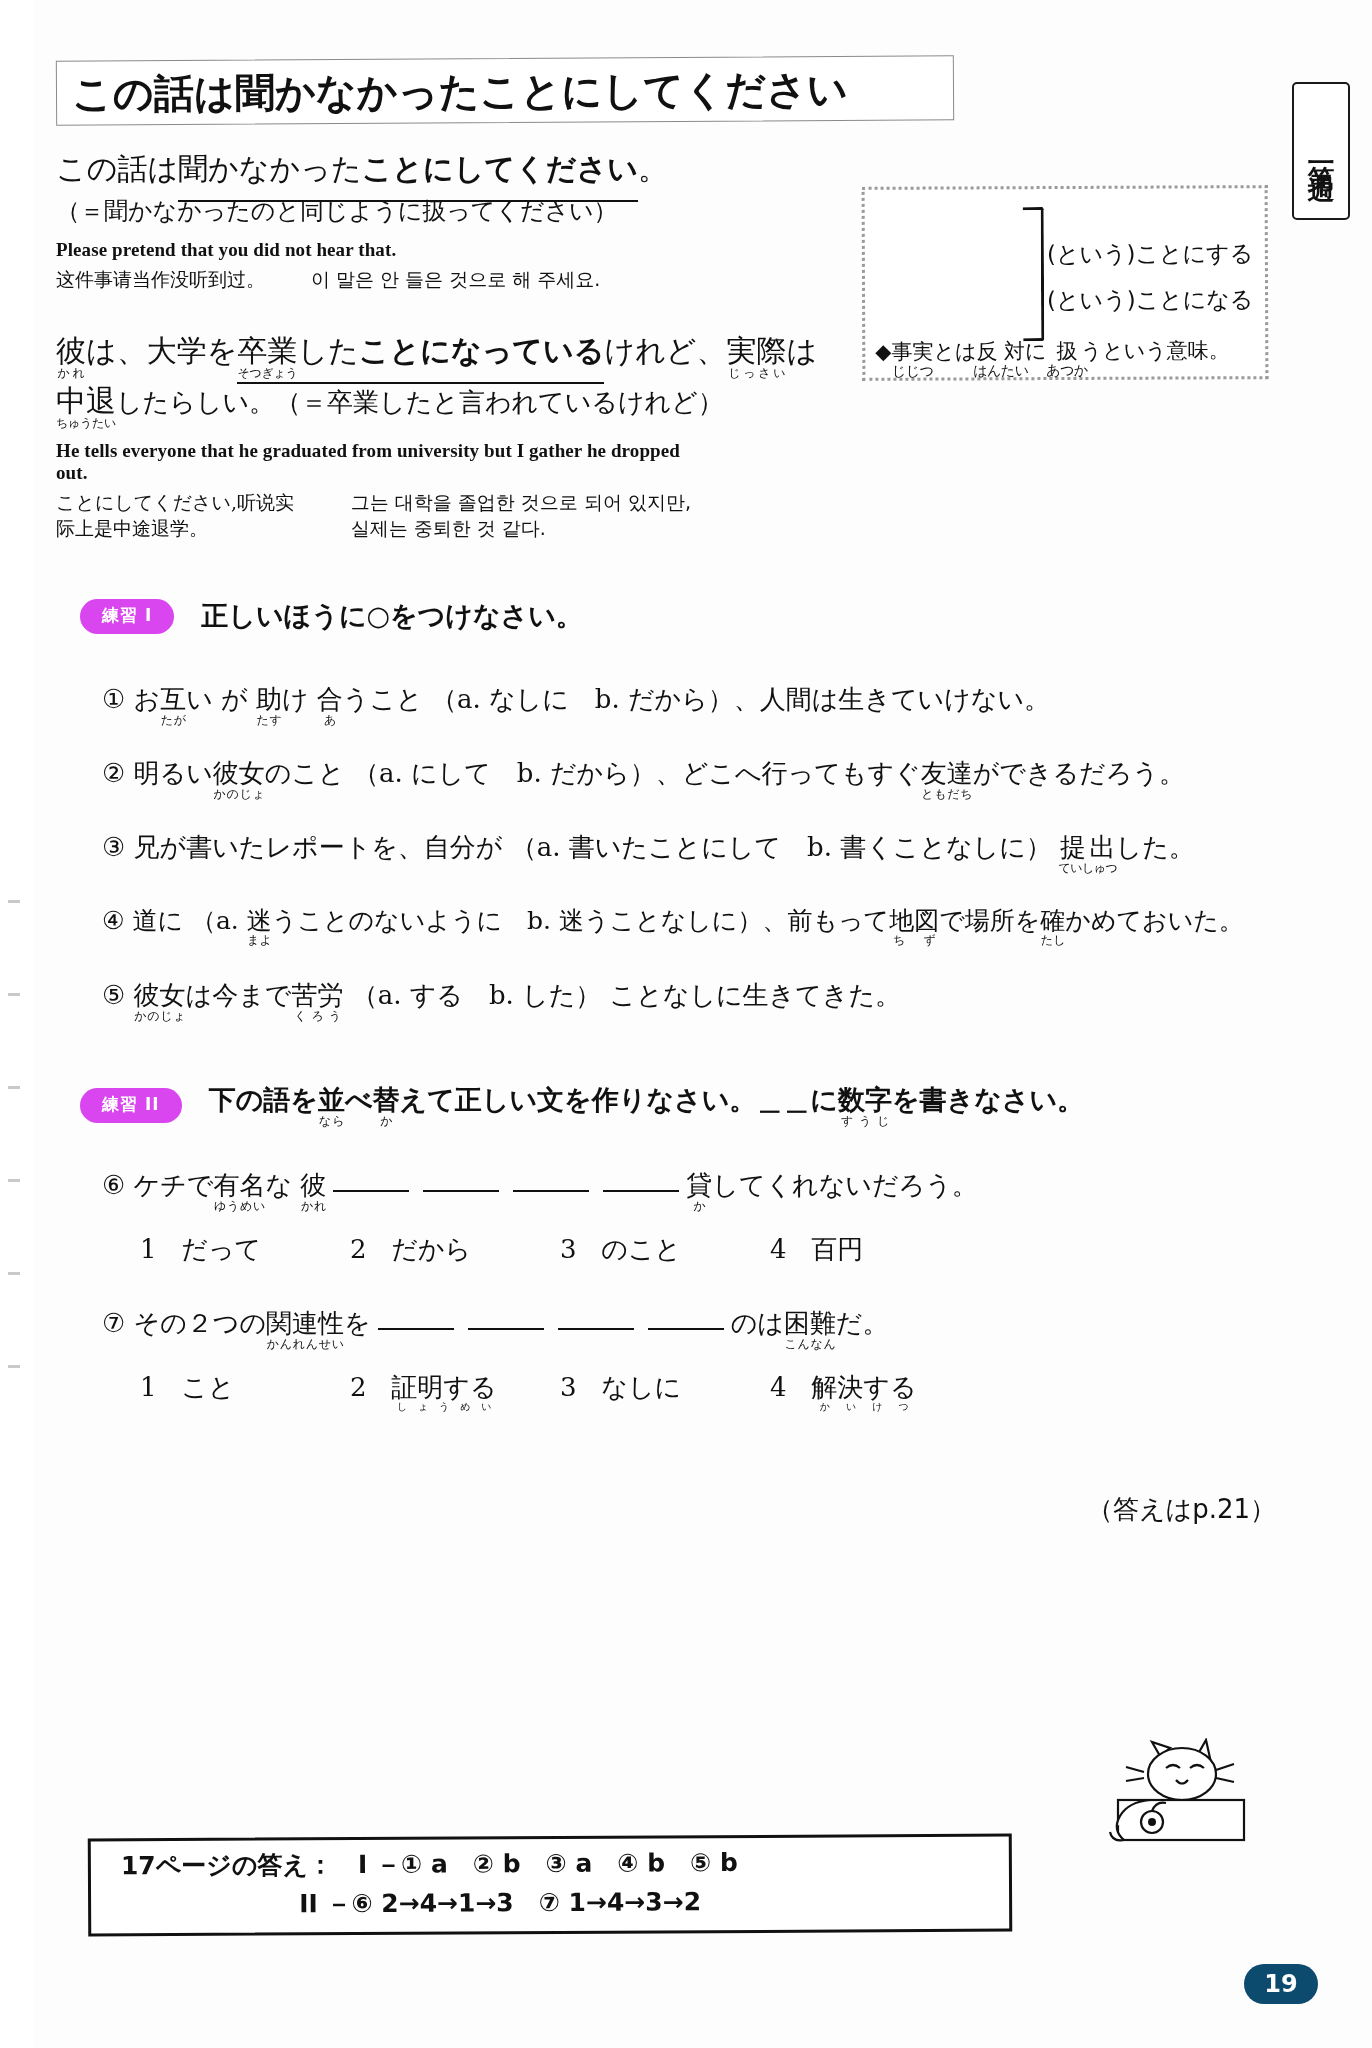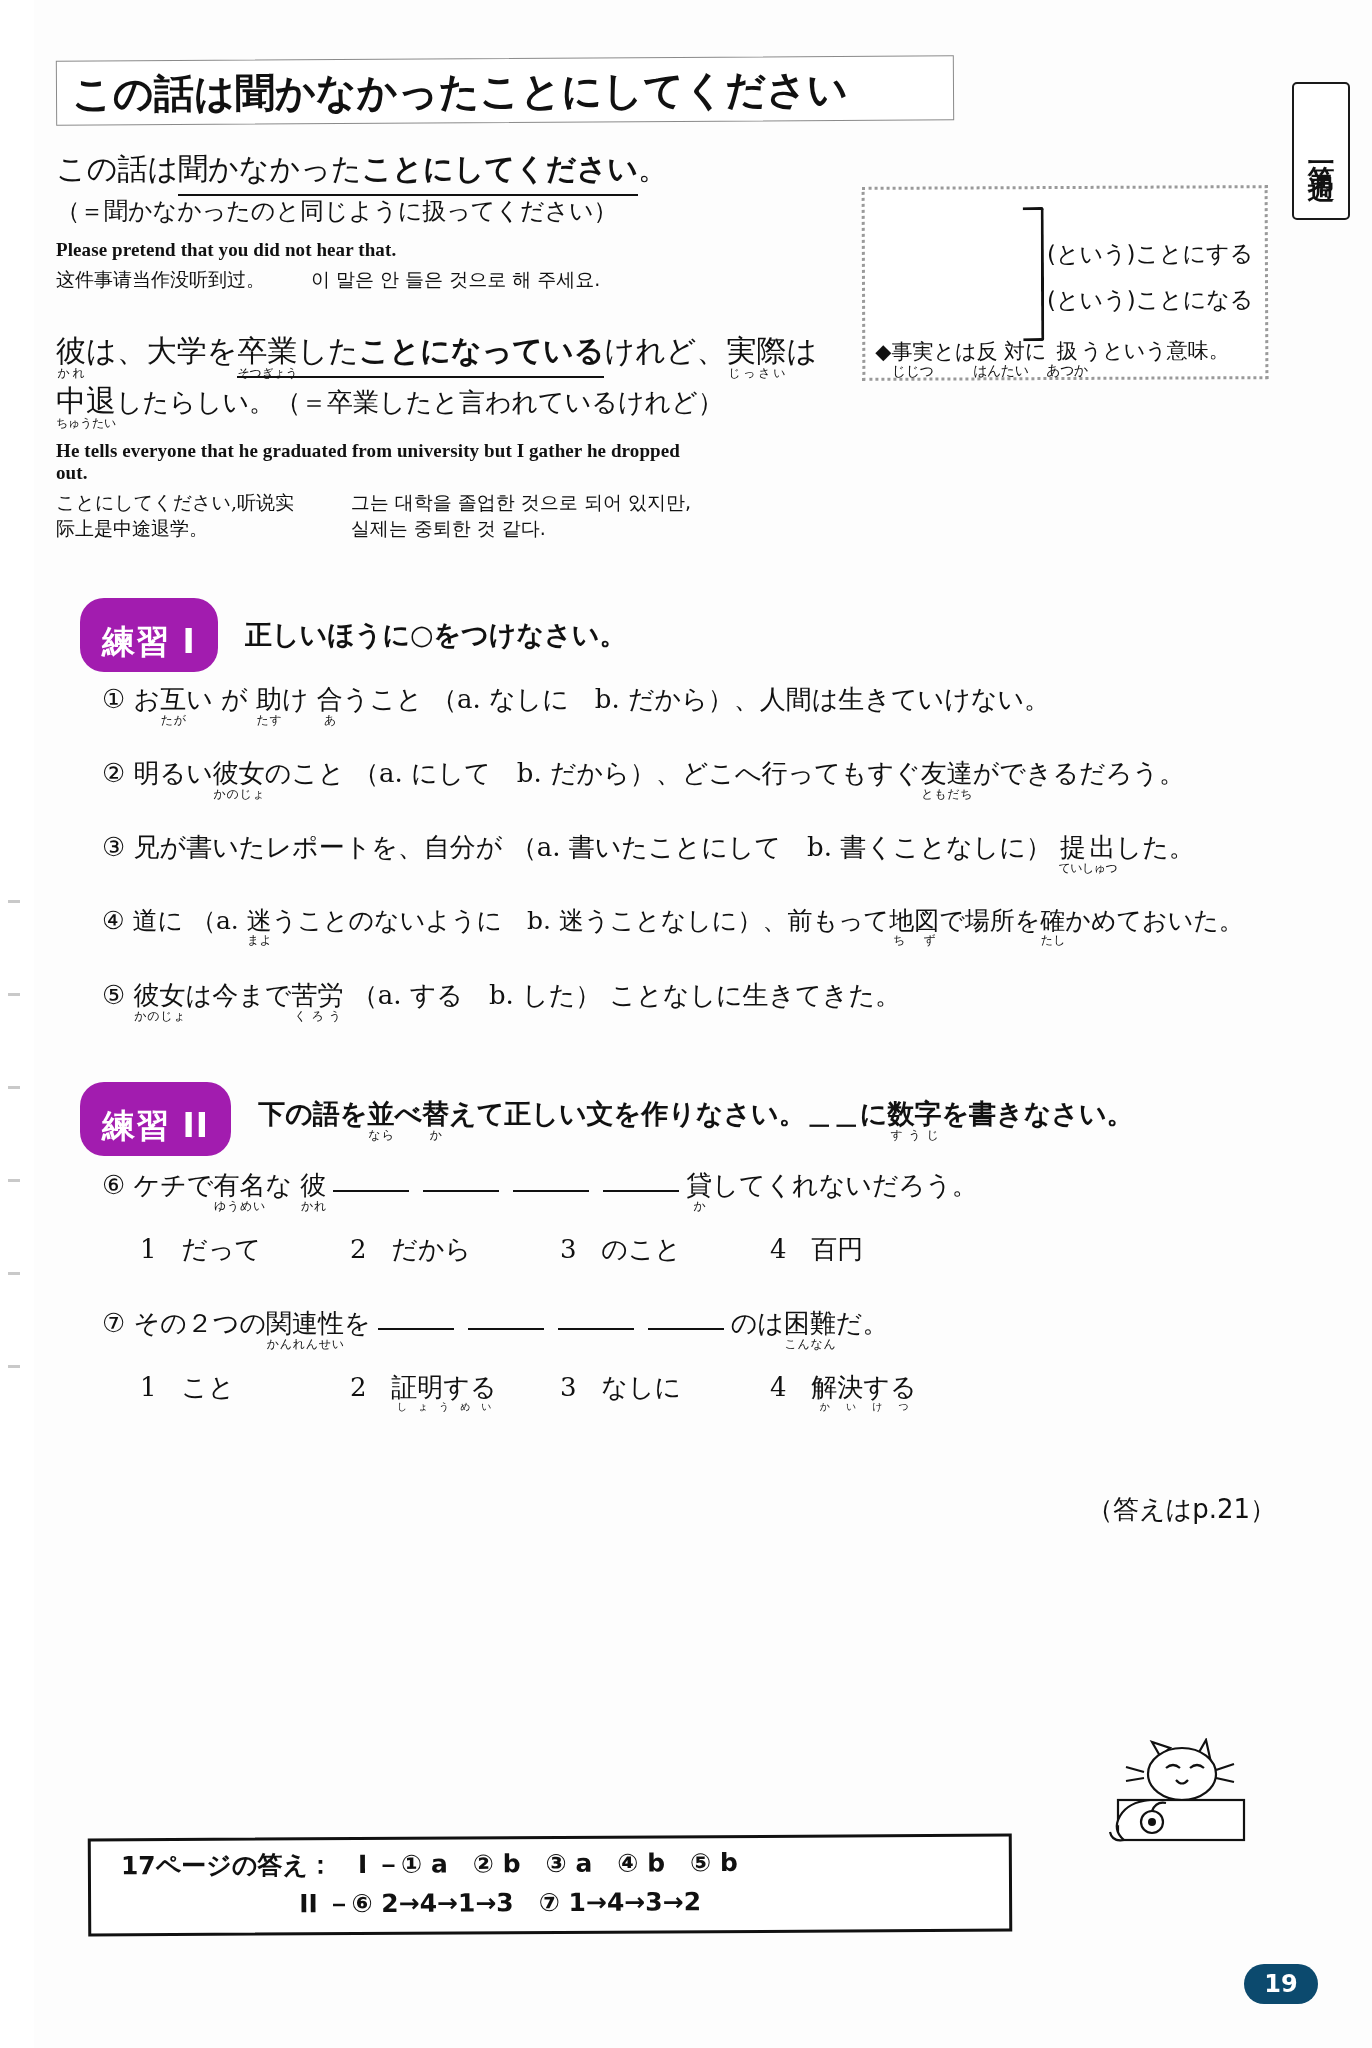--- a/index.html
+++ b/index.html
@@ -49,21 +49,21 @@
     transform:rotate(-0.35deg);
     white-space:nowrap;
   }
 
   
   .ex-block{position:absolute;left:56px;top:140px;width:640px;}
   .ex-jp{
     font-size:30px;line-height:1.42;font-family:"DejaVu Sans",sans-serif;
     white-space:nowrap;
   }
-  .ex-jp .ul{border-bottom:2px solid #111;padding-bottom:8px;}
+  .ex-jp .ul{border-bottom:2px solid #111;padding-bottom:14px;}
   .ex-jp .bold{font-weight:bold;}
   .ex-paren{
     font-size:24px;line-height:1.5;margin-top:2px;font-family:"DejaVu Serif",serif;
     white-space:nowrap;
   }
   .ex-en{
     font-size:19px;font-family:"Liberation Serif","DejaVu Serif",serif;
     font-weight:bold;margin-top:10px;letter-spacing:.1px;
   }
   .ex-cn{
@@ -101,24 +101,24 @@
   .gnote{
     position:absolute;left:10px;top:148px;
     font-size:21px;font-family:"DejaVu Sans",sans-serif;white-space:nowrap;
   }
   .gnote rt{font-size:14px;}
 
   
   .drill{position:absolute;}
   .pill{
     display:inline-block;vertical-align:middle;
-    background:#a21caf;color:#fff;
+    background:#d946ef;color:#fff;
     border-radius:24px;
-    padding:22px 22px 7px 22px;
-    font-size:33px;font-weight:bold;letter-spacing:1px;
+    padding:5px 22px 7px 22px;
+    font-size:17px;font-weight:bold;letter-spacing:1px;
     font-family:"DejaVu Sans",sans-serif;
   }
   .drill-inst{
     display:inline-block;vertical-align:middle;
     margin-left:22px;font-size:27px;font-weight:bold;
     font-family:"DejaVu Sans",sans-serif;white-space:nowrap;
   }
   .drill-inst rt{font-size:12px;font-weight:normal;}
 
   .q{

